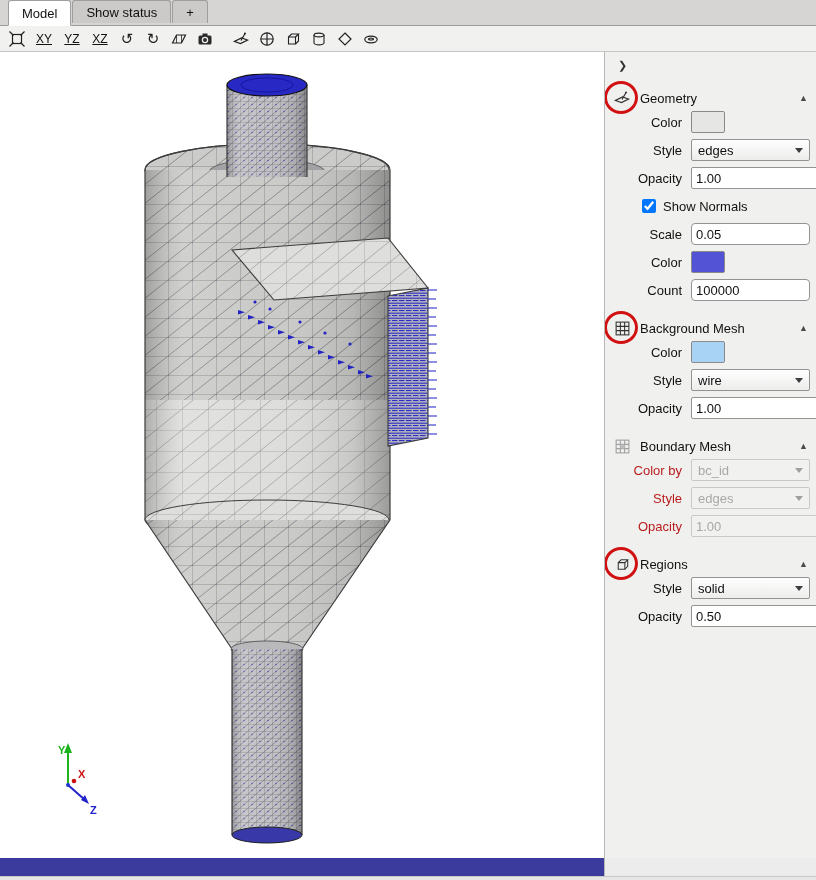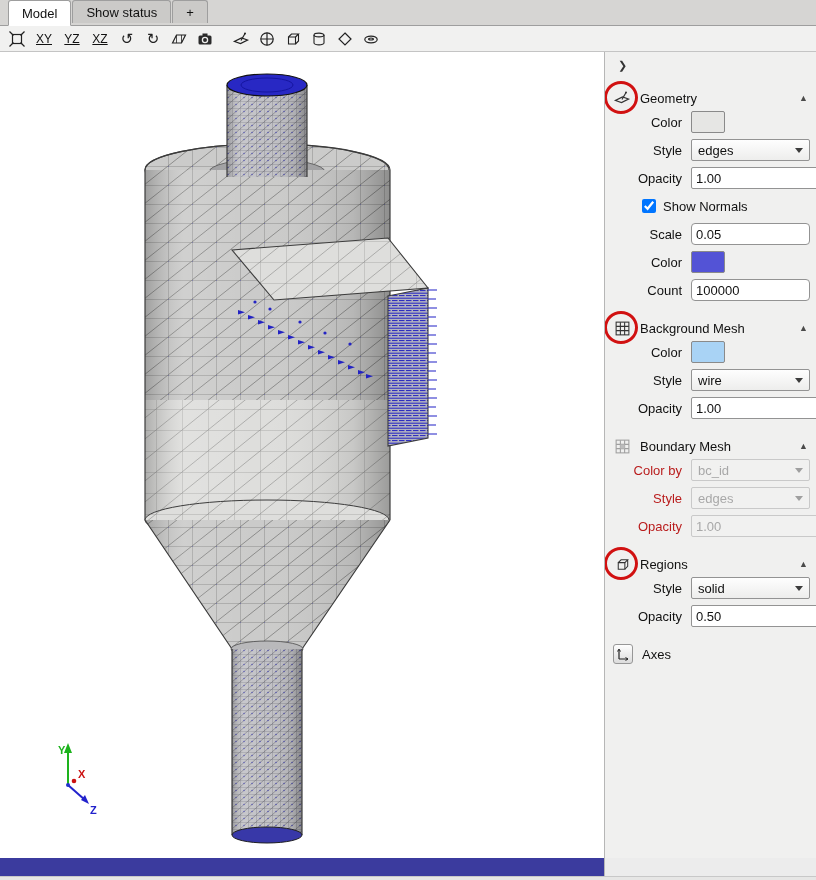--- a/index.html
+++ b/index.html
@@ -417,31 +417,20 @@
       </div>
       <div class="prow">
         <span class="plabel">Opacity</span>
         <div class="pctl">
             <div class="spin">
               <input value="0.50" style="">
             </div>
           </div>
       </div>
 
-      <div class="sheader">
-        <span class="sicon axes-btn">
-          <svg width="14" height="14" viewBox="0 0 14 14">
-              <g fill="none" stroke="#222" stroke-width="1.2">
-                <path d="M3,12 V3 M3,12 H12"></path>
-                <path d="M1.5,4.5 L3,2 L4.5,4.5 M9.5,10.5 L12,12 L9.5,13.5" stroke-width="1"></path>
-              </g>
-            </svg>
-        </span>
-        <span class="stitle">Axes</span>
-      </div>
     </div>
   </div>
 
   <div class="bottom">
     <div class="bb-blue" style="background: rgb(59, 59, 158);"></div>
     <div class="bb-gray"></div>
   </div>
   <div class="statusstrip"></div>
 </div>
 

